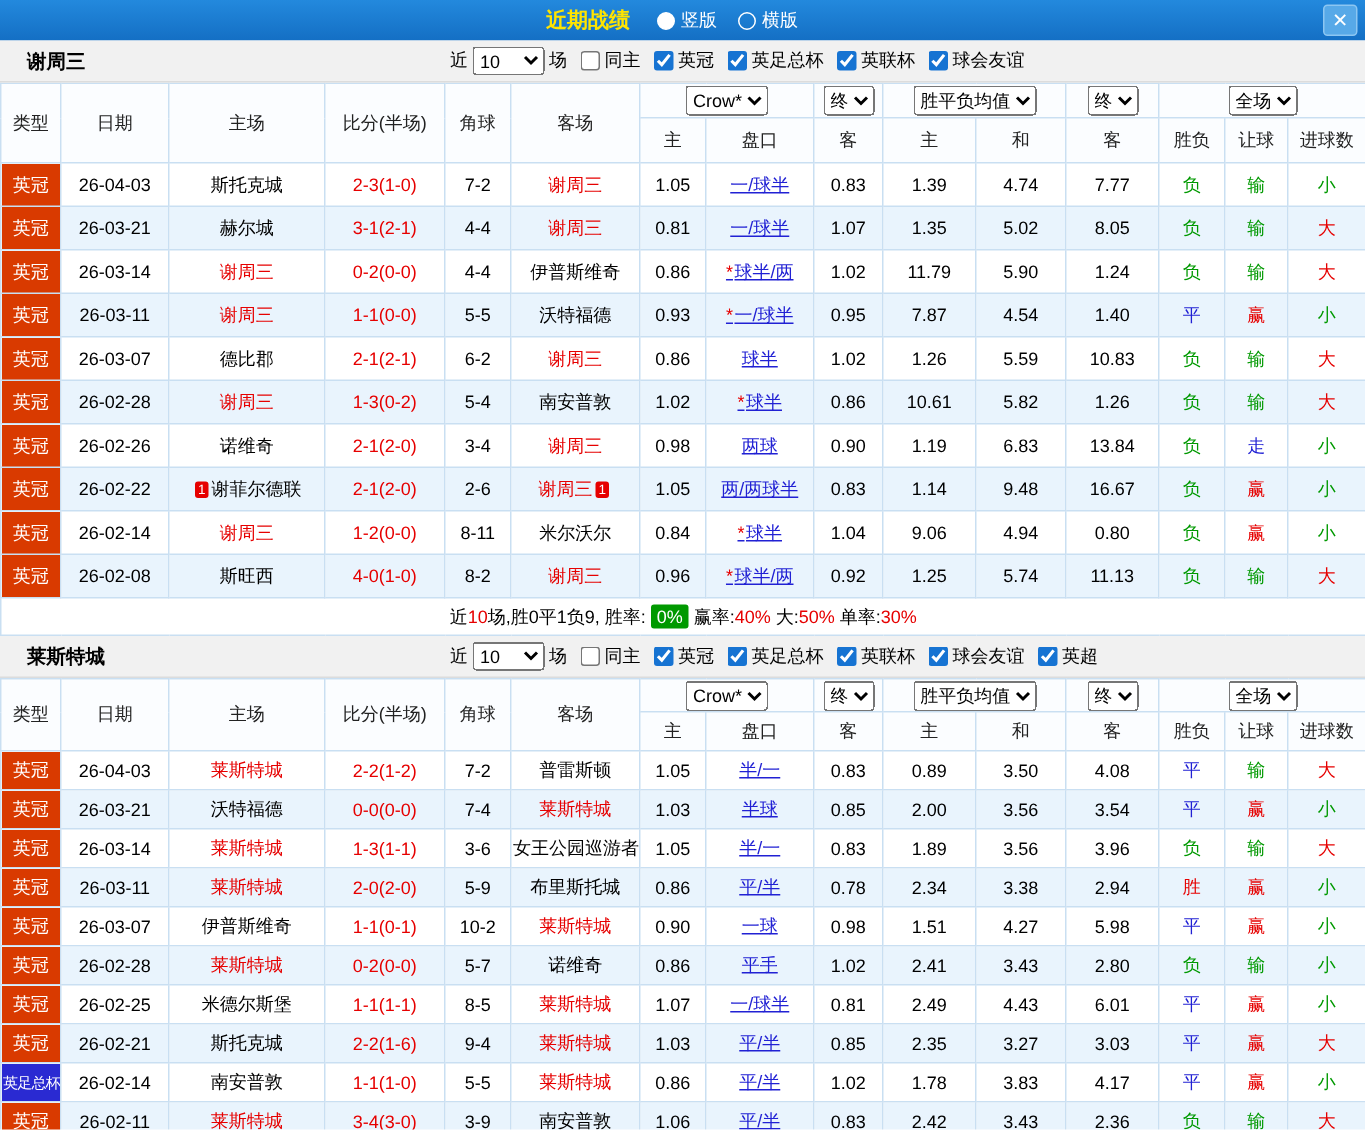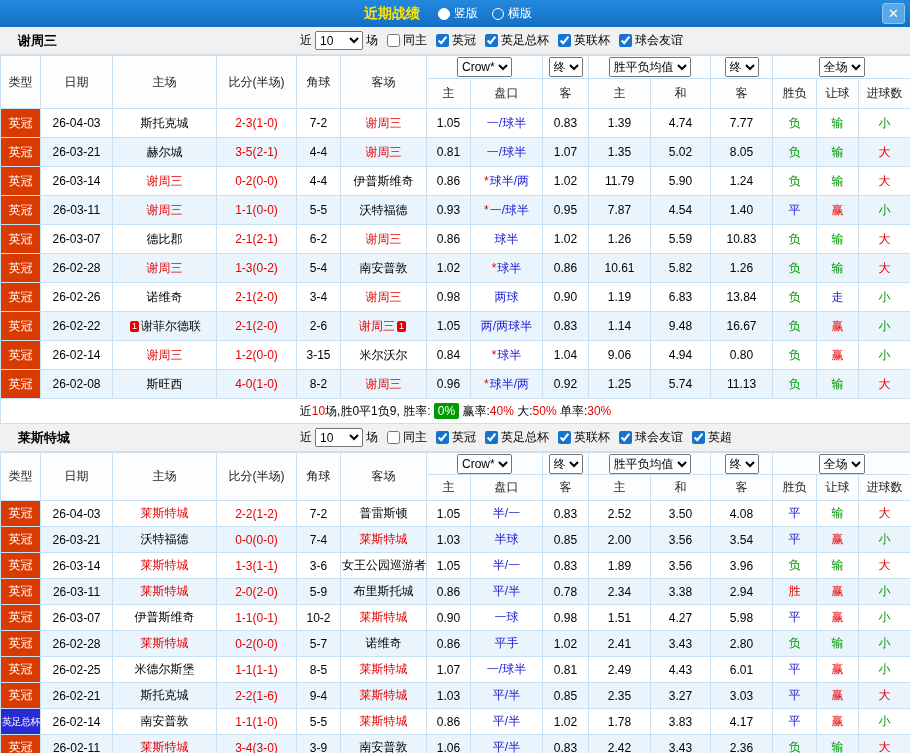--- a/index.html
+++ b/index.html
@@ -30,21 +30,21 @@
   tr.hdrA th{height:23px;}
   tr.hdrB th{height:30px;}
   .t2 tr.hdrA th{height:22px;}
   .t2 tr.hdrB th{height:26px;}
   .grid td{height:29px;color:#000;background:#fff;}
   .t2 td{height:26px;}
   .grid tr.alt td{background:#e9f4fd;}
   td.lg{color:#fff;}
   .hl{color:#e60000;}
   td.score{color:#e60000;}
-  td.hc-cell{color:#2121d4;}
+  td.hc-cell{color:#2121d4;text-decoration:underline;}
   .star{color:#e60000;margin-right:1px;}
   .badge{display:inline-block;background:#e60000;color:#fff;font-size:9px;line-height:11px;
          min-width:9px;padding:0 1px;border-radius:2px;margin:0 2px;vertical-align:1px;}
   td.summary{height:25px;background:#fff !important;font-size:12px;}
   .sum-red{color:#e60000;}
   .sum-badge{background:#009900;color:#fff;padding:1px 4px;border-radius:2px;}
   .hdr-select{font-size:12px;height:20px;max-width:96%;}
 </style>
 </head>
 <body>
@@ -150,21 +150,21 @@
           <td>4.74</td>
           <td>7.77</td>
           <td style="color: rgb(0, 153, 0);">负</td>
           <td style="color: rgb(0, 153, 0);">输</td>
           <td style="color: rgb(0, 153, 0);">小</td>
         </tr>
         <tr class="alt">
           <td class="lg" style="background: rgb(217, 58, 0);">英冠</td>
           <td class="date">26-03-21</td>
           <td><span>赫尔城</span></td>
-          <td class="score">3-5(2-1)</td>
+          <td class="score">3-1(2-1)</td>
           <td>4-4</td>
           <td><span class="hl">谢周三</span></td>
           <td>0.81</td>
           <td class="hc-cell"><span>一/球半</span></td>
           <td>1.07</td>
           <td>1.35</td>
           <td>5.02</td>
           <td>8.05</td>
           <td style="color: rgb(0, 153, 0);">负</td>
           <td style="color: rgb(0, 153, 0);">输</td>
@@ -270,21 +270,21 @@
           <td>16.67</td>
           <td style="color: rgb(0, 153, 0);">负</td>
           <td style="color: rgb(230, 0, 0);">赢</td>
           <td style="color: rgb(0, 153, 0);">小</td>
         </tr>
         <tr>
           <td class="lg" style="background: rgb(217, 58, 0);">英冠</td>
           <td class="date">26-02-14</td>
           <td><span class="hl">谢周三</span></td>
           <td class="score">1-2(0-0)</td>
-          <td>3-15</td>
+          <td>8-11</td>
           <td><span>米尔沃尔</span></td>
           <td>0.84</td>
           <td class="hc-cell"><span class="star">*</span><span>球半</span></td>
           <td>1.04</td>
           <td>9.06</td>
           <td>4.94</td>
           <td>0.80</td>
           <td style="color: rgb(0, 153, 0);">负</td>
           <td style="color: rgb(230, 0, 0);">赢</td>
           <td style="color: rgb(0, 153, 0);">小</td>
@@ -391,21 +391,21 @@
         <tr>
           <td class="lg" style="background: rgb(217, 58, 0);">英冠</td>
           <td class="date">26-04-03</td>
           <td><span class="hl">莱斯特城</span></td>
           <td class="score">2-2(1-2)</td>
           <td>7-2</td>
           <td><span>普雷斯顿</span></td>
           <td>1.05</td>
           <td class="hc-cell"><span>半/一</span></td>
           <td>0.83</td>
-          <td>2.52</td>
+          <td>0.89</td>
           <td>3.50</td>
           <td>4.08</td>
           <td style="color: rgb(33, 33, 212);">平</td>
           <td style="color: rgb(0, 153, 0);">输</td>
           <td style="color: rgb(230, 0, 0);">大</td>
         </tr>
         <tr class="alt">
           <td class="lg" style="background: rgb(217, 58, 0);">英冠</td>
           <td class="date">26-03-21</td>
           <td><span>沃特福德</span></td>

